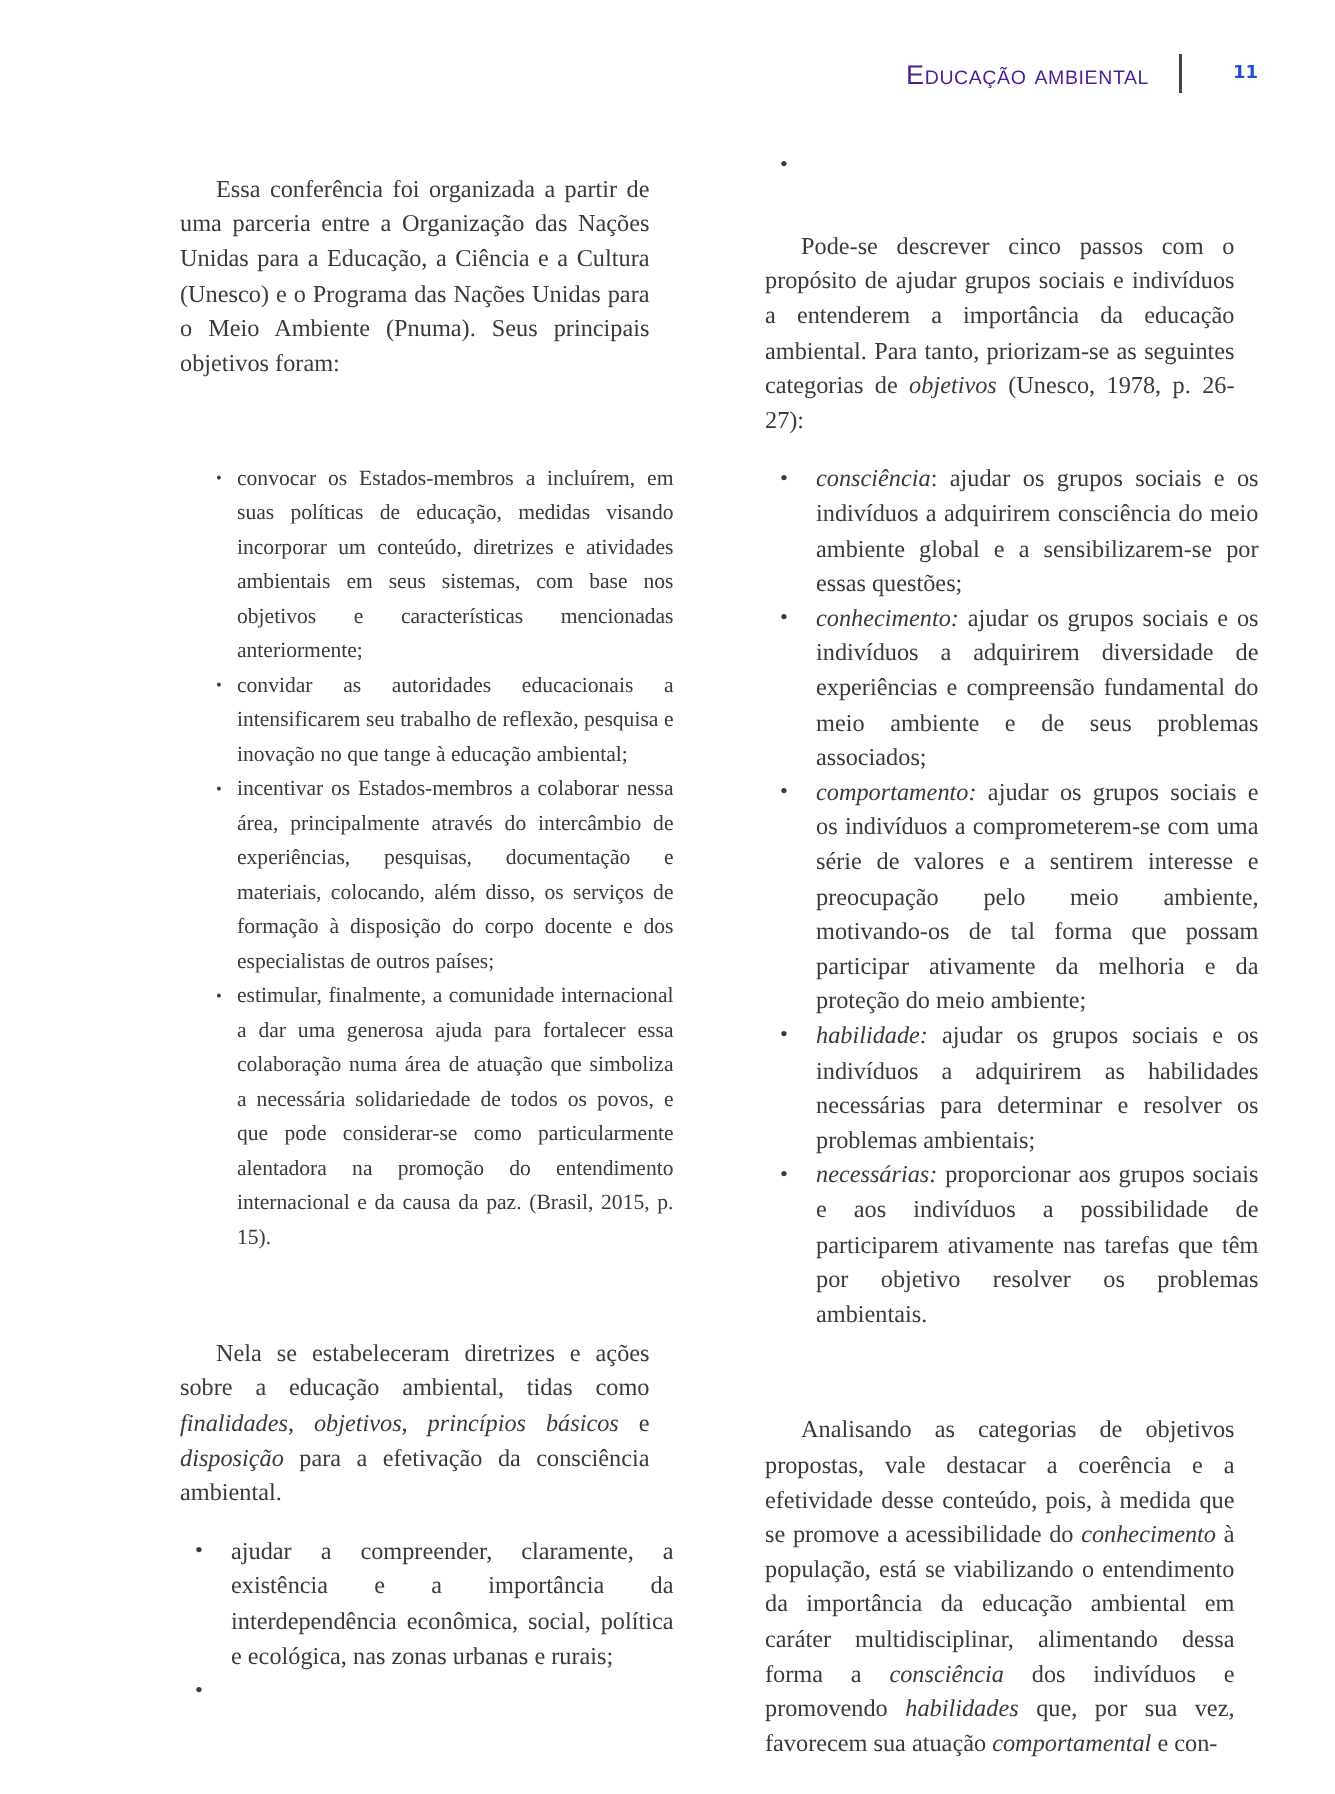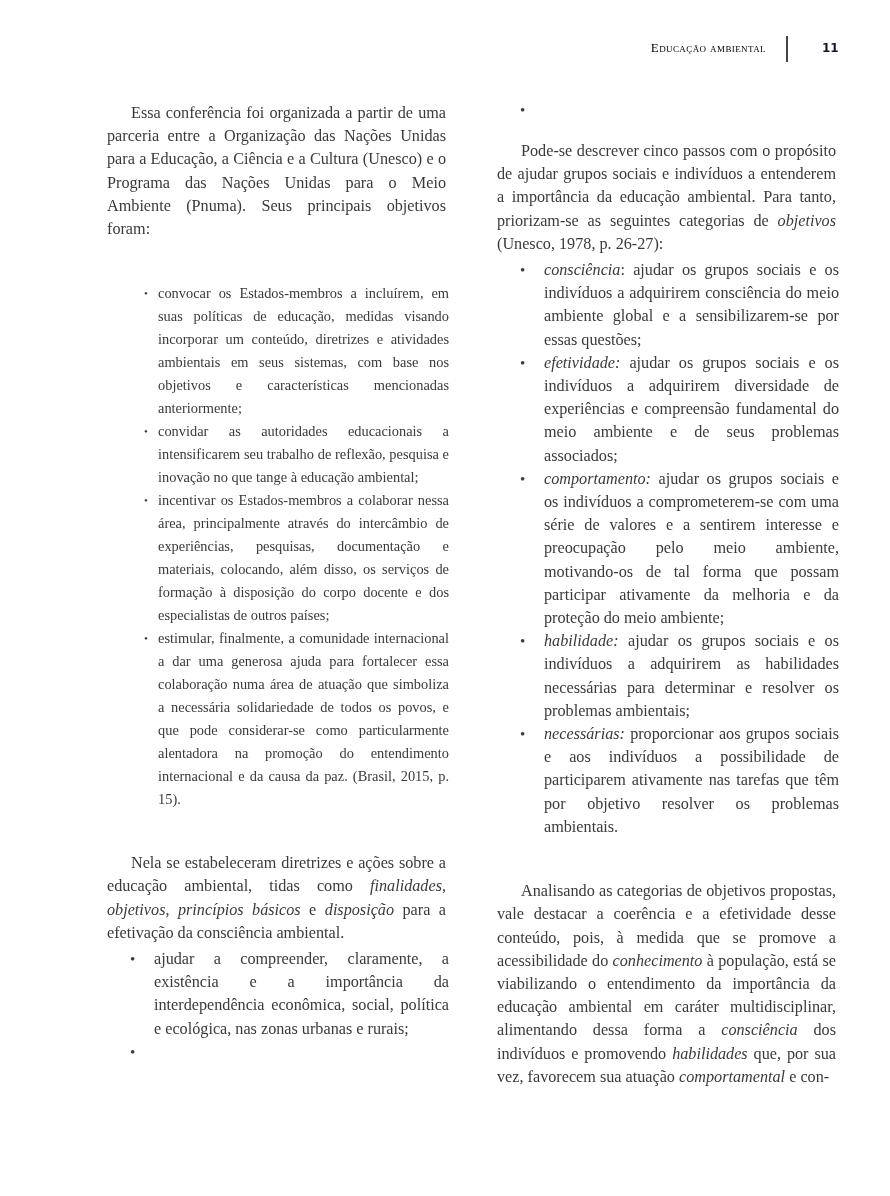--- a/index.html
+++ b/index.html
@@ -5,38 +5,38 @@
   html, body { margin: 0; padding: 0; }
   body {
     width: 890px; height: 1196px; background: #ffffff; position: relative; overflow: hidden;
     font-family: "DejaVu Serif", "Liberation Serif", serif; color: #3a3a3a;
   }
   .header {
     position: absolute; top: 36px; left: 0; width: 890px; height: 30px;
   }
   .running-title {
     position: absolute; right: 124px; top: 4px;
-    font-family: Liberation Serif, serif;
-    font-variant: small-caps; font-size: 13px; letter-spacing: 0.4px; color: #000000;
+    font-family: Liberation Sans, sans-serif;
+    font-variant: small-caps; font-size: 18px; letter-spacing: 0.4px; color: #4c1d95;
   }
   .header-divider {
     position: absolute; left: 786px; top: 0; width: 1.5px; height: 26px; background: #444;
   }
   .page-number {
     position: absolute; left: 822px; top: 5px;
-    font-family: "DejaVu Sans", "Liberation Sans", sans-serif; font-weight: bold; font-size: 12px; color: #0f172a;
+    font-family: "DejaVu Sans", "Liberation Sans", sans-serif; font-weight: bold; font-size: 12px; color: #1d4ed8;
   }
   .col {
     position: absolute; top: 99px; width: 345px;
     font-family: "Liberation Serif", "DejaVu Serif", serif; font-size: 16.2px; line-height: 23.2px;
     text-align: justify; hyphens: manual;
   }
   .col-left { left: 104px; }
   .col-right { left: 494px; }
-  p { margin: 3px; }
+  p { margin: 16px; }
   .indent { text-indent: 24px; }
   .gap { height: 23px; }
   .gap-sm { height: 15px; }
   ul { list-style: none; margin: 0; padding: 0; }
   .quote-list { margin-left: 40px; font-size: 14.4px; line-height: 23px; }
   .quote-list li { position: relative; padding-left: 14px; }
   .quote-list .bullet { position: absolute; left: 0; top: 0; font-size: 11px; }
   .dot-list li { position: relative; padding-left: 50px; }
   .dot-list .bullet { position: absolute; left: 26px; top: 0; font-size: 15px; }
   em { font-style: italic; }
@@ -71,21 +71,21 @@
 
 <div class="col col-right">
   <ul class="dot-list">
     <li><span class="bullet">•</span></li>
   </ul>
   <div class="gap"></div>
   <div class="gap-sm"></div>
   <p class="indent"><span>Pode-se descrever cinco passos com o propósito de ajudar grupos sociais e indivíduos a entenderem a importância da educação ambiental. Para tanto, priorizam-se as seguintes categorias de </span><em>objetivos</em><span> (Unesco, 1978, p. 26-27):</span></p>
   <ul class="dot-list">
     <li><span class="bullet">•</span><em>consciência</em><span>: </span><span>ajudar os grupos sociais e os indivíduos a adquirirem consciência do meio ambiente global e a sensibilizarem-se por essas questões;</span></li>
-    <li><span class="bullet">•</span><em>efetividade:</em><span> </span><span>ajudar os grupos sociais e os indivíduos a adquirirem diversidade de experiências e compreensão fundamental do meio ambiente e de seus problemas associados;</span></li>
+    <li><span class="bullet">•</span><em>conhecimento:</em><span> </span><span>ajudar os grupos sociais e os indivíduos a adquirirem diversidade de experiências e compreensão fundamental do meio ambiente e de seus problemas associados;</span></li>
     <li><span class="bullet">•</span><em>comportamento:</em><span> </span><span>ajudar os grupos sociais e os indivíduos a comprometerem-se com uma série de valores e a sentirem interesse e preocupação pelo meio ambiente, motivando-os de tal forma que possam participar ativamente da melhoria e da proteção do meio ambiente;</span></li>
     <li><span class="bullet">•</span><em>habilidade:</em><span> </span><span>ajudar os grupos sociais e os indivíduos a adquirirem as habilidades necessárias para determinar e resolver os problemas ambientais;</span></li>
     <li><span class="bullet">•</span><em>necessárias:</em><span> </span><span>proporcionar aos grupos sociais e aos indivíduos a possibilidade de participarem ativamente nas tarefas que têm por objetivo resolver os problemas ambientais.</span></li>
   </ul>
   <div class="gap"></div>
   <div class="gap-sm"></div>
   <p class="indent"><span>Analisando as categorias de objetivos propostas, vale destacar a coerência e a efetividade desse conteúdo, pois, à medida que se promove a acessibilidade do </span><em>conhecimento</em><span> à população, está se viabilizando o entendimento da importância da educação ambiental em caráter multidisciplinar, alimentando dessa forma a </span><em>consciência</em><span> dos indivíduos e promovendo </span><em>habilidades</em><span> que, por sua vez, favorecem sua atuação </span><em>comportamental</em><span> e con-</span></p>
 </div>
 
 </body></html>

